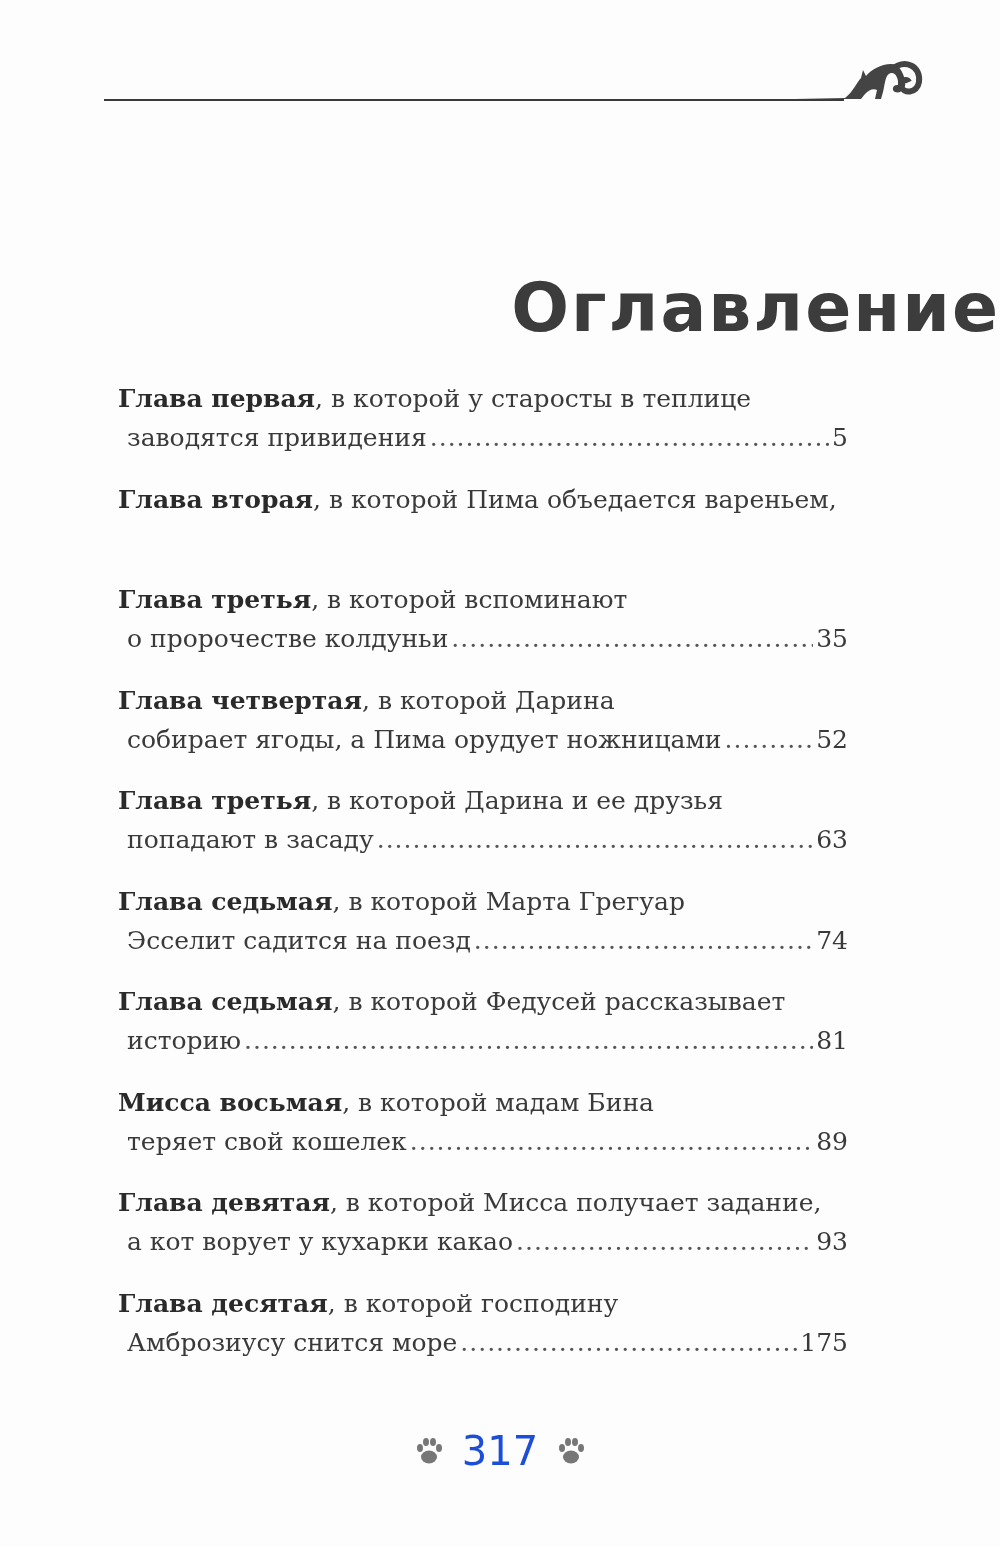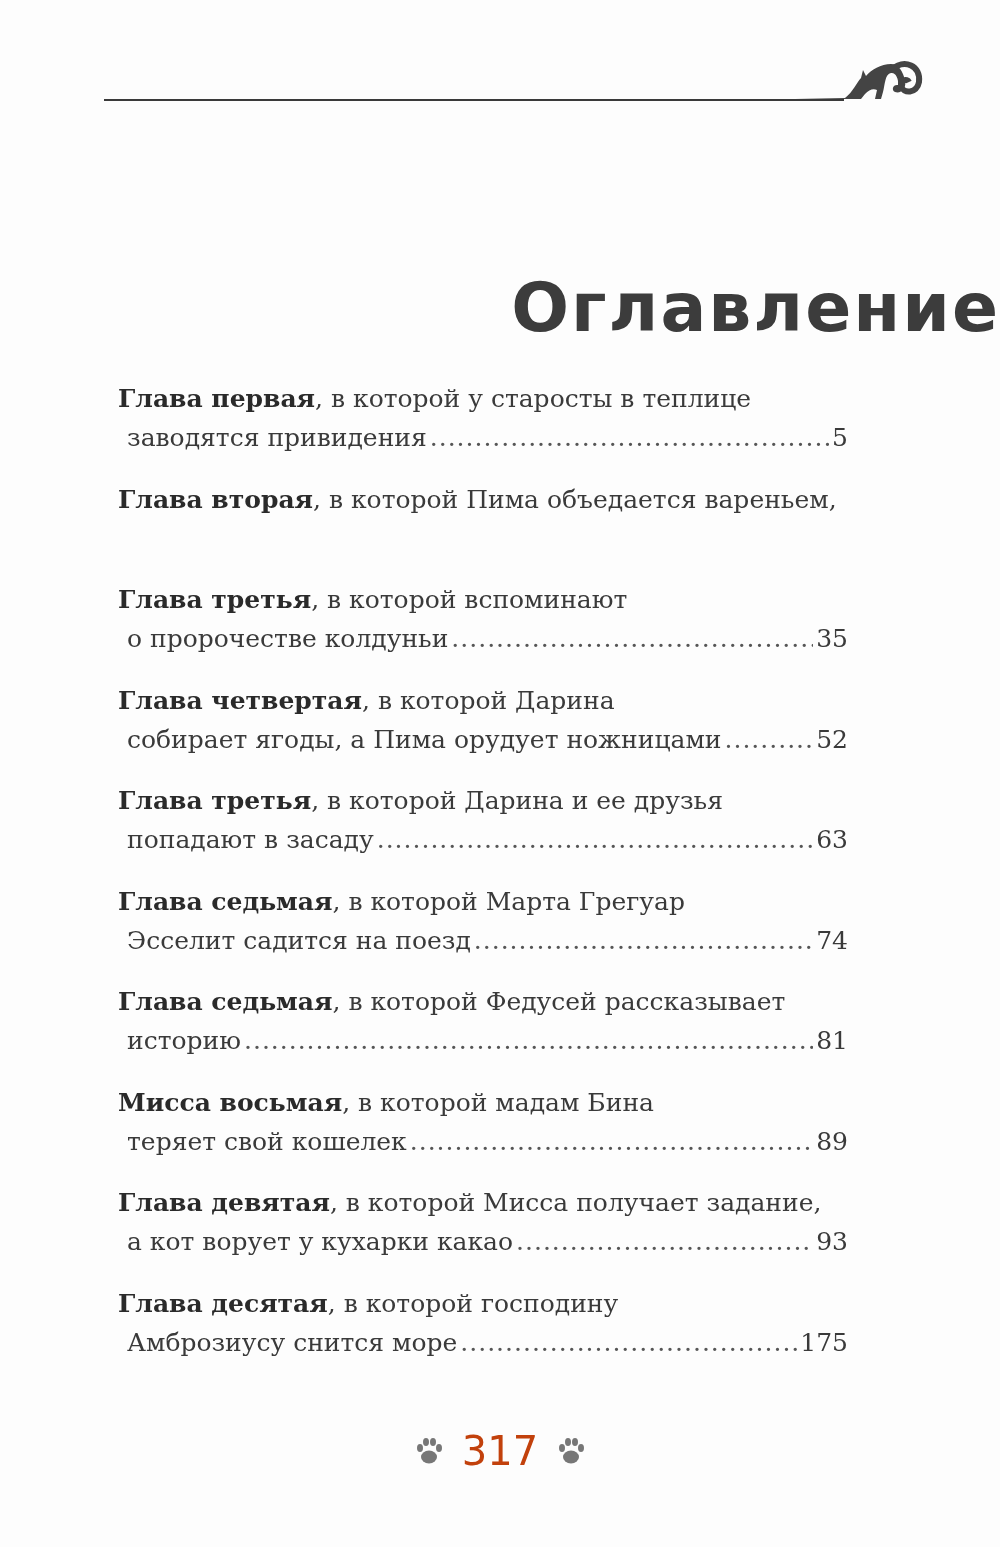--- a/index.html
+++ b/index.html
@@ -17,21 +17,21 @@
   .toc { position: absolute; left: 118px; top: 380px; width: 730px; }
   .entry { font-family: "DejaVu Serif", serif; font-size: 25px; color: #3a3a3a; height: 100.5px; }
   .line1 { height: 38px; line-height: 38px; white-space: nowrap; }
   .line1 b { font-weight: bold; color: #2a2a2a; margin-top: 20px; }
   .line2 { display: flex; align-items: flex-start; padding-left: 9px; height: 40px; line-height: 40px; white-space: nowrap; }
   .line2 .dots { flex: 1; overflow: hidden; margin: 0 3px; color: #555; letter-spacing: 1px; }
   .line2 .dots::after { content: "......................................................................................................................................................"; }
   .line2 .pg { text-align: right; }
   .footer {
     position: absolute; left: 0; right: 0; top: 1428px; display: flex; justify-content: center; align-items: center; gap: 18px;
-    font-family: "DejaVu Sans", sans-serif; font-size: 40px; color: #c2410c;
+    font-family: "DejaVu Sans", sans-serif; font-size: 40px; color: #1d4ed8;
   }
   .paw { width: 30px; height: 30px; }
 </style>
 </head>
 <body>
 
 <div class="rule"></div>
 <svg class="cat" viewBox="0 0 130 52">
   <path fill="#444" d="M0,47 L50,46 C58,40 62,30 66,26 L68,18 L71,24 C76,18 86,12 96,12 C104,12 108,20 110,28 C112,36 106,42 100,40 C96,38 98,32 103,33 C104,26 100,20 96,21 C90,22 90,32 88,40 L86,47 L80,47 L82,38 C78,36 74,38 70,42 L66,47 Z"></path>
   <path fill="none" stroke="#444" stroke-width="6" d="M96,18 C110,6 126,14 124,30 C122,42 108,42 106,34 C105,28 112,26 114,30"></path>

